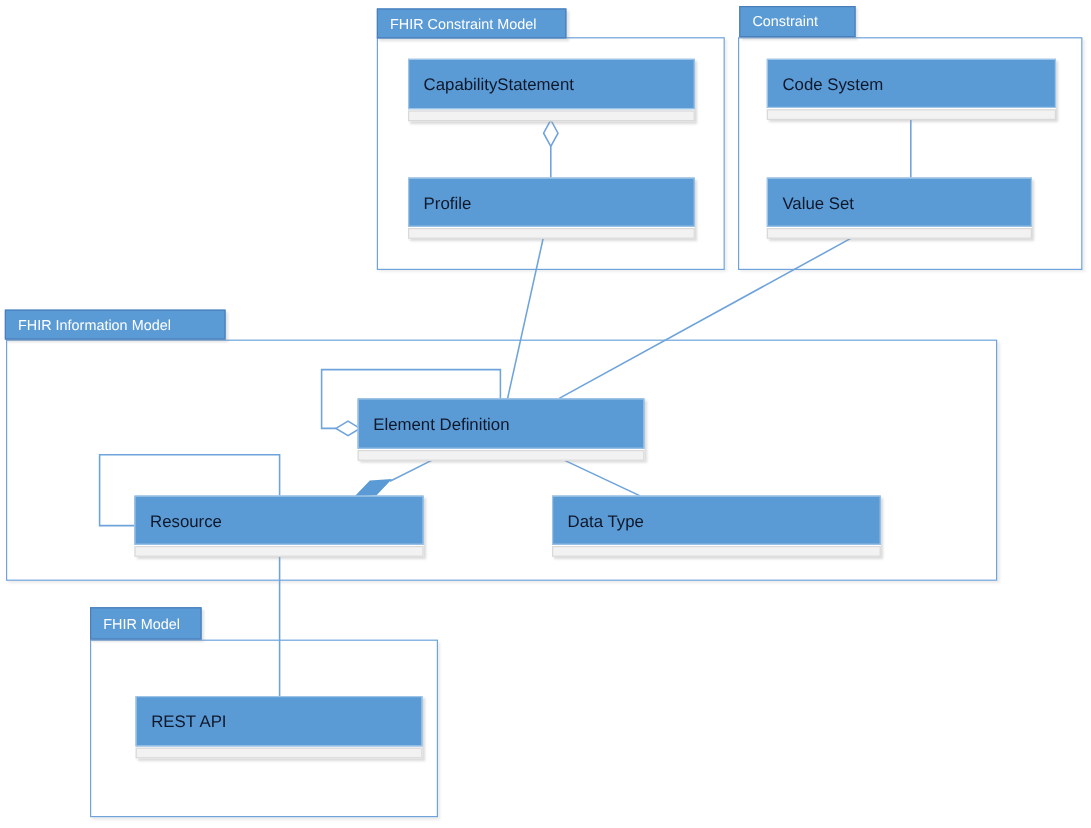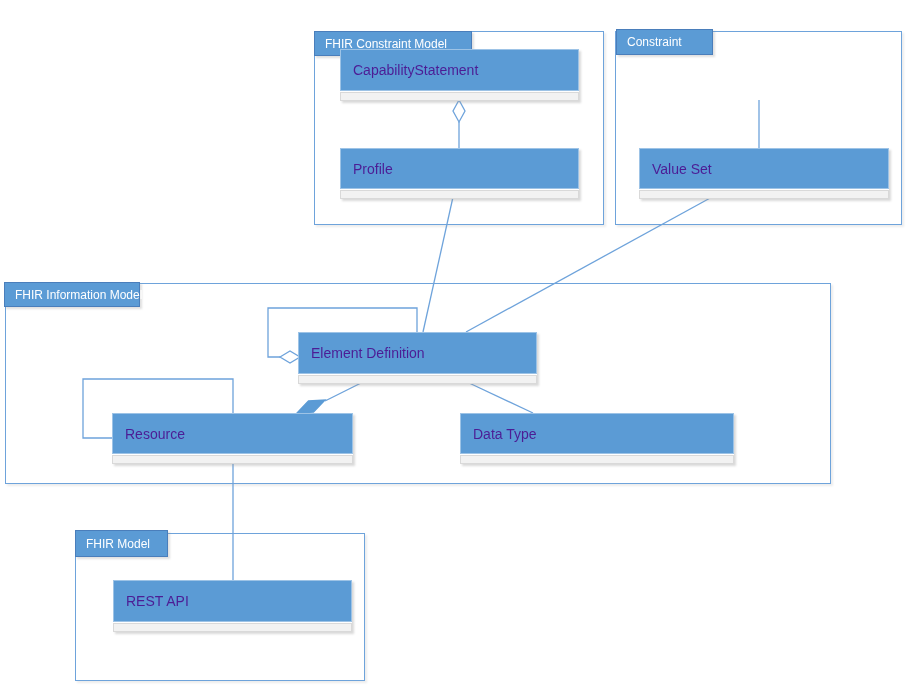--- a/index.html
+++ b/index.html
@@ -20,21 +20,20 @@
     background: #5b9bd5;
     border: 1px solid #4a7ebb;
     color: #ffffff;
     font-size: 12px;
     display: flex;
     align-items: center;
     padding-left: 10px;
     box-shadow: 2px 2px 2px rgba(150,150,150,0.30);
     z-index: 2;
     white-space: nowrap;
-    margin-top: 24px;
   }
   .pkg-body {
     position: absolute;
     background: #ffffff;
     border: 1px solid #6ea3db;
     box-shadow: 2px 2px 2px rgba(180,180,180,0.25);
     z-index: 1;
   }
 
   
@@ -49,21 +48,21 @@
   .uml-class {
     position: absolute;
     z-index: 4;
     box-shadow: 2px 2px 2px rgba(150,150,150,0.35);
     background: #ffffff;
   }
   .uml-class .hdr {
     width: 100%;
     background: #5b9bd5;
     border: 1px solid #9dc3e6;
-    color: #4c1d95;
+    color: #0f172a;
     font-size: 14px;
     display: flex;
     align-items: center;
     padding-left: 12px;
     white-space: nowrap;
   }
   .uml-class .strip {
     width: 100%;
     height: 9px;
     margin-top: 1px;
@@ -80,21 +79,21 @@
   <div class="pkg-tab" style="left:314px; top:7px; width:158px; height:25px;">
     <span>FHIR Constraint Model</span>
   </div>
 
   <div class="pkg-body" style="left:615px; top:31px; width:287px; height:194px;"></div>
   <div class="pkg-tab" style="left:616px; top:5px; width:97px; height:26px;">
     <span>Constraint</span>
   </div>
 
   <div class="pkg-body" style="left:5px; top:283px; width:826px; height:201px;"></div>
-  <div class="pkg-tab" style="left:4px; top:258px; width:136px; height:25px;">
+  <div class="pkg-tab" style="left:4px; top:258px; width:184px; height:25px;">
     <span>FHIR Information Model</span>
   </div>
 
   <div class="pkg-body" style="left:75px; top:533px; width:290px; height:148px;"></div>
   <div class="pkg-tab" style="left:75px; top:506px; width:93px; height:27px;">
     <span>FHIR Model</span>
   </div>
 
   <svg class="connectors" viewBox="0 0 909 690" fill="none" stroke="#6ea3db" stroke-width="1.3">
 
@@ -123,22 +122,26 @@
   <div class="uml-class" style="left:340px; top:49px; width:239px;">
     <div class="hdr" style="height:42px;">CapabilityStatement</div>
     <div class="strip"></div>
   </div>
 
   <div class="uml-class" style="left:340px; top:148px; width:239px;">
     <div class="hdr" style="height:41px;">Profile</div>
     <div class="strip"></div>
   </div>
 
+  <div class="uml-class" style="left:639px; top:49px; width:241px;">
+    <div class="hdr" style="height:41px;">Code System</div>
+    <div class="strip"></div>
+  </div>
 
-  <div class="uml-class" style="left:639px; top:148px; width:250px;">
+  <div class="uml-class" style="left:639px; top:148px; width:221px;">
     <div class="hdr" style="height:41px;">Value Set</div>
     <div class="strip"></div>
   </div>
 
   <div class="uml-class" style="left:298px; top:332px; width:239px;">
     <div class="hdr" style="height:42px;">Element Definition</div>
     <div class="strip"></div>
   </div>
 
   <div class="uml-class" style="left:112px; top:413px; width:241px;">

